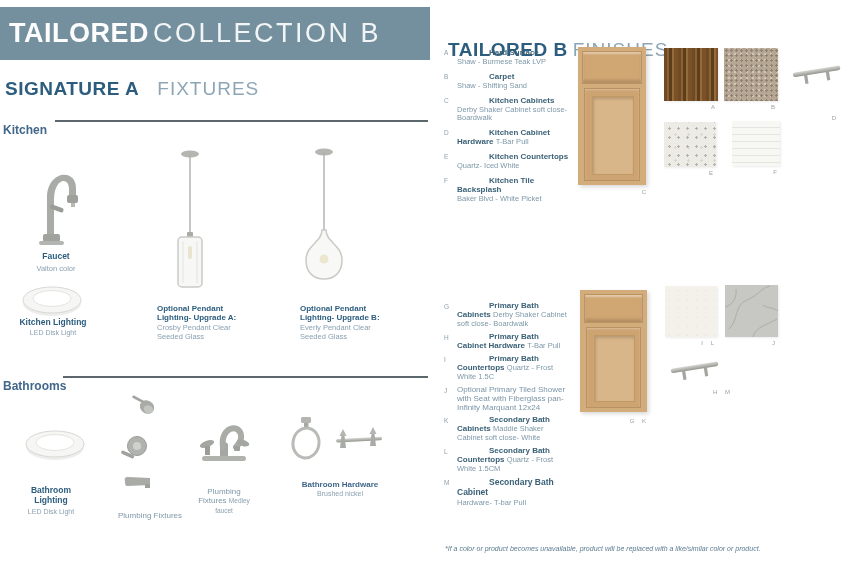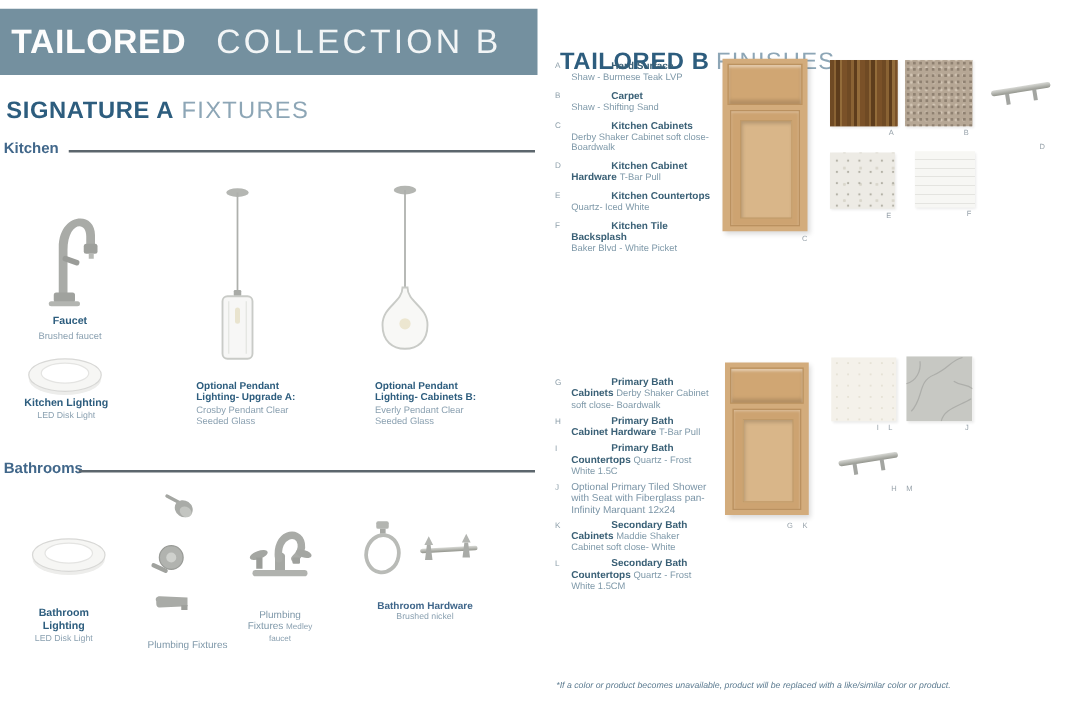--- a/index.html
+++ b/index.html
@@ -5,27 +5,27 @@
   html,body{margin:0;padding:0;background:#ffffff;}
   .page{position:relative;width:853px;height:569px;background:#ffffff;overflow:hidden;
         font-family:"Liberation Sans",sans-serif;color:#2d5d7e;}
   .abs{position:absolute;}
 
   
   .header-bar{left:0;top:7px;width:430px;height:53px;background:#74909f;
               display:flex;align-items:center;padding-left:9px;box-sizing:border-box;}
   .header-title{color:#fdfdfd;font-size:27px;white-space:nowrap;letter-spacing:.5px;}
   .header-title .hb{font-weight:700;}
-  .header-title .hl{font-weight:300;margin-left:24px;letter-spacing:2.5px;color:#f2f5f6;}
+  .header-title .hl{font-weight:300;margin-left:4px;letter-spacing:2.5px;color:#f2f5f6;}
 
   .sig-heading{left:5px;top:78px;font-size:19px;white-space:nowrap;}
   .sig-heading .hb{font-weight:700;color:#2d5d7e;letter-spacing:.5px;}
-  .sig-heading .hl{font-weight:400;color:#8da6b6;margin-left:6px;letter-spacing:1px;}
-
-  .section-label{font-size:12px;font-weight:600;color:#41678a;}
+  .sig-heading .hl{font-weight:400;color:#8da6b6;margin-left:18px;letter-spacing:1px;}
+
+  .section-label{font-size:12px;font-weight:600;color:#41678a;margin-top:12px;}
   .rule{border-top:2px solid #5c666d;height:0;}
 
   
   .fx-label{position:absolute;text-align:center;}
   .fx-label.left{text-align:left;}
   .fx-title{font-size:8.5px;font-weight:700;color:#2d5d7e;line-height:1.15;}
   .fx-title.w600{font-weight:600;color:#3f668a;font-size:8px;}
   .fx-title.plain{font-weight:400;color:#7f98a9;font-size:8px;}
   .fx-desc{font-size:7.5px;color:#8ba1b1;line-height:1.2;margin-top:2px;}
   .fx-desc.tiny{font-size:6.5px;}
@@ -107,21 +107,21 @@
   <svg class="abs" style="left:16px;top:146px;" width="72" height="102" viewBox="0 0 72 102">
     <path d="M31,90 L31,52 C31,24 60,22 60,42 L60,50 L53,50 L53,43 C53,30 38,32 38,54 L38,90 Z" fill="#a9aba7"></path>
     <rect x="51" y="49" width="11" height="8" rx="2" fill="#9ea09c"></rect>
     <rect x="55" y="57" width="4" height="4" fill="#b7b9b5"></rect>
     <rect x="35" y="58" width="14" height="4.5" rx="2.2" transform="rotate(20 35 58)" fill="#9a9c98"></rect>
     <rect x="27" y="88" width="17" height="8" rx="2" fill="#a0a29e"></rect>
     <rect x="23" y="95" width="25" height="4" rx="2" fill="#b3b5b1"></rect>
   </svg>
   <div class="fx-label" style="left:20px;top:252px;width:72px;">
     <div class="fx-title">Faucet</div>
-    <div class="fx-desc">Brushed faucet</div>
+    <div class="fx-desc">Valton color</div>
   </div>
 
   <svg class="abs" style="left:21px;top:282px;" width="62" height="38" viewBox="0 0 62 38">
     <ellipse cx="31" cy="21" rx="29" ry="13" fill="#ededeb"></ellipse>
     <ellipse cx="31" cy="18" rx="29" ry="13" fill="#f6f6f4" stroke="#d8d8d6"></ellipse>
     <ellipse cx="31" cy="16.5" rx="19" ry="8" fill="#ffffff" stroke="#e4e4e2"></ellipse>
   </svg>
   <div class="fx-label" style="left:12px;top:318px;width:82px;">
     <div class="fx-title">Kitchen Lighting</div>
     <div class="fx-desc" style="font-size:7px;margin-top:1px;">LED Disk Light</div>
@@ -140,21 +140,21 @@
     <div class="fx-desc" style="margin-top:1px;">Crosby Pendant Clear Seeded Glass</div>
   </div>
 
   <svg class="abs" style="left:296px;top:146px;" width="56" height="150" viewBox="0 0 56 150">
     <ellipse cx="28" cy="6" rx="9" ry="3.5" fill="#b4b6b2"></ellipse>
     <rect x="27.3" y="6" width="1.4" height="78" fill="#aeb0ac"></rect>
     <path d="M26,84 L30,84 C30,96 46,99 46,114 C46,127 38,133 28,133 C18,133 10,127 10,114 C10,99 26,96 26,84 Z" fill="#f7f7f5" fill-opacity="0.85" stroke="#c9cbc7" stroke-width="1.5"></path>
     <circle cx="28" cy="113" r="4.5" fill="#ece6d0"></circle>
   </svg>
   <div class="fx-label left" style="left:300px;top:304px;width:92px;">
-    <div class="fx-title" style="font-size:8px;">Optional Pendant Lighting- Cabinets B:</div>
+    <div class="fx-title" style="font-size:8px;">Optional Pendant Lighting- Upgrade B:</div>
     <div class="fx-desc" style="margin-top:1px;">Everly Pendant Clear Seeded Glass</div>
   </div>
 
   <div class="abs section-label" style="left:3px;top:367px;">Bathrooms</div>
   <div class="abs rule" style="left:63px;top:376px;width:365px;"></div>
 
   <svg class="abs" style="left:24px;top:426px;" width="62" height="38" viewBox="0 0 62 38">
     <ellipse cx="31" cy="21" rx="29" ry="13" fill="#ededeb"></ellipse>
     <ellipse cx="31" cy="18" rx="29" ry="13" fill="#f6f6f4" stroke="#d8d8d6"></ellipse>
     <ellipse cx="31" cy="16.5" rx="19" ry="8" fill="#ffffff" stroke="#e4e4e2"></ellipse>
@@ -296,20 +296,24 @@
       <div class="fin-text"><span class="fin-desc" style="font-size:8px;color:#7b95a7;">Optional Primary Tiled Shower with Seat with Fiberglass pan- Infinity Marquant 12x24</span></div>
     </div>
     <div class="fin-item">
       <div class="fin-letter">K</div>
       <div class="fin-text"><span class="fin-title">Secondary Bath Cabinets</span> <span class="fin-desc">Maddie Shaker Cabinet soft close- White</span></div>
     </div>
     <div class="fin-item">
       <div class="fin-letter">L</div>
       <div class="fin-text"><span class="fin-title">Secondary Bath Countertops</span> <span class="fin-desc">Quartz - Frost White 1.5CM</span></div>
     </div>
+    <div class="fin-item">
+      <div class="fin-letter">M</div>
+      <div class="fin-text"><span class="fin-title" style="font-size:8.5px;">Secondary Bath Cabinet</span><span class="fin-desc block">Hardware- T-bar Pull</span></div>
+    </div>
   </div>
 
   <div class="cabinet" style="left:580px;top:290px;width:67px;height:122px;">
     <div class="cab-drawer"></div>
     <div class="cab-door">
         <div class="cab-panel"></div>
       </div>
   </div>
   <div class="abs sw-lbl wide" style="left:600px;top:415px;width:46px;">G K</div>
 

